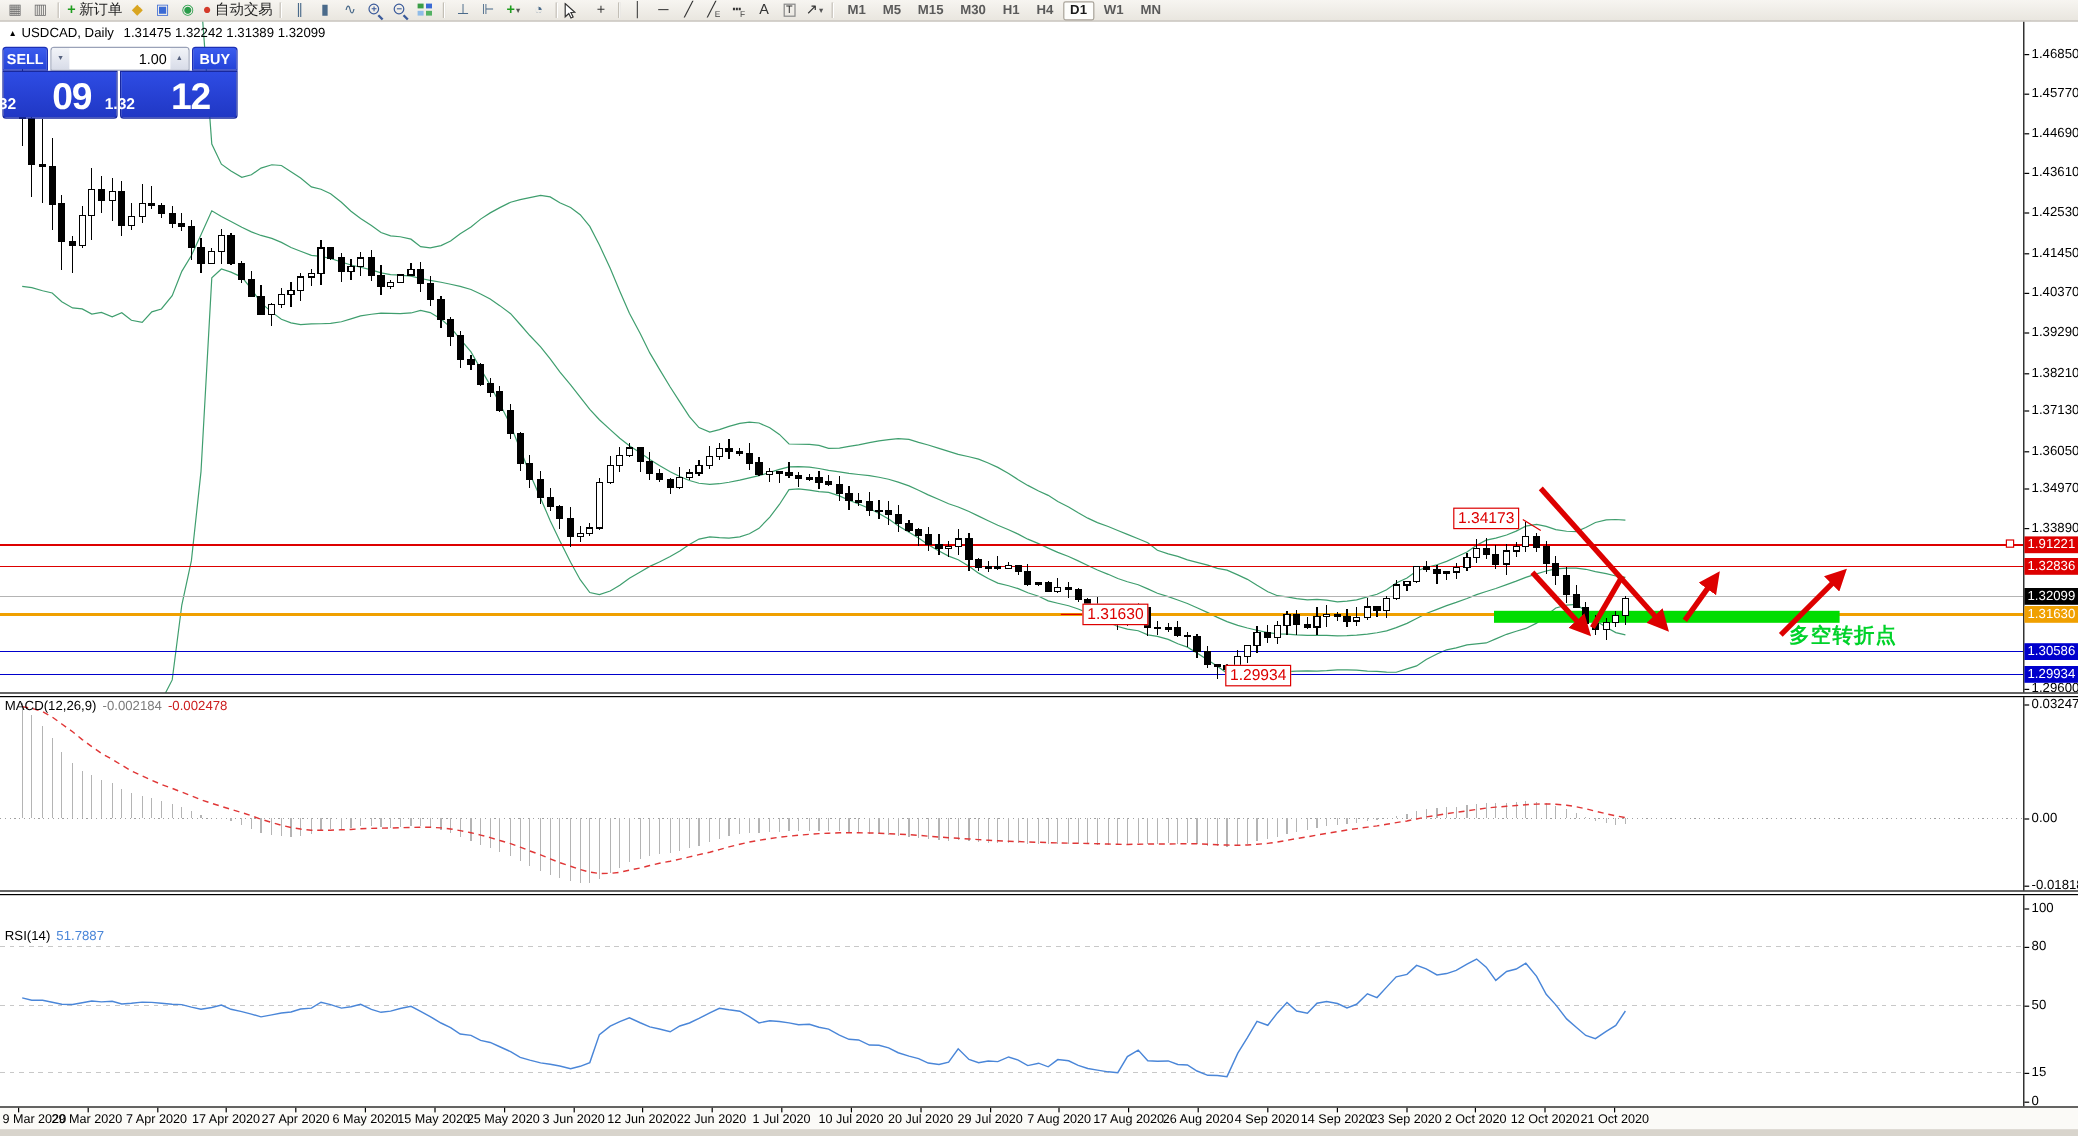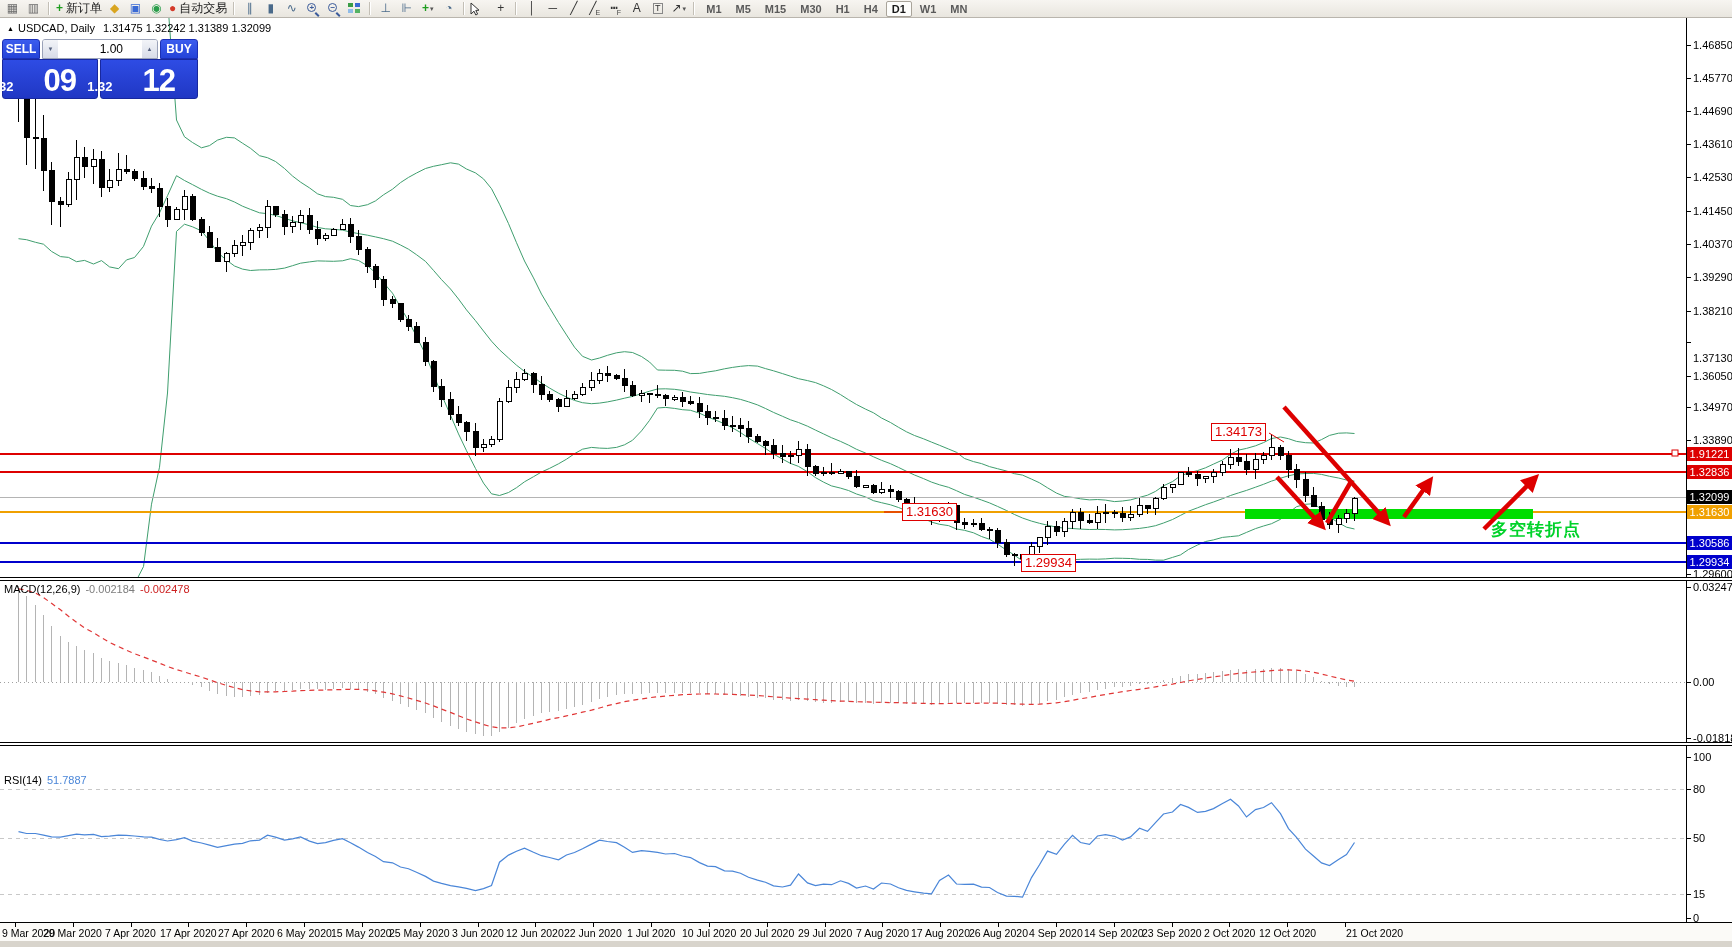--- a/index.html
+++ b/index.html
@@ -43,21 +43,21 @@
   #chart-title .ohlc{margin-left:8px;}
 
   
   #trade-panel{position:absolute;left:2px;top:39px;z-index:20;width:196px;}
   .tp-row1{display:flex;height:20px;}
   .tp-sell,.tp-buy{width:38px;border:1px solid #1b2fb4;background:linear-gradient(#3b5cee,#2443d8);
     color:#fff;font-size:12px;font-weight:bold;border-radius:3px 3px 0 0;padding:0;font-family:"Liberation Sans",sans-serif;}
   .tp-vol{flex:1;display:flex;background:#fff;border:1px solid #9aa2b8;border-radius:3px 3px 0 0;margin:0 2px;overflow:hidden;}
   .tp-spin{width:15px;border:none;background:linear-gradient(#f2f4f8,#d8dce8);color:#56627e;
     font-size:6px;padding:0;}
-  .tp-input{flex:1;border:none;outline:none;font-size:12px;text-align:right;padding:0 19px;min-width:10px;
+  .tp-input{flex:1;border:none;outline:none;font-size:12px;text-align:right;padding:0 3px;min-width:10px;
     font-family:"Liberation Sans",sans-serif;color:#000;}
   .tp-row2{display:flex;height:40px;}
   .tp-price{background:linear-gradient(#2e4ce4,#2037c4);border:1px solid #18289e;color:#fff;
     display:flex;align-items:flex-end;justify-content:center;padding-bottom:3px;border-radius:0 0 3px 3px;gap:28px;}
   .tp-price.sell{width:94px;margin-right:2px;}
   .tp-price.buy{width:96px;}
   .tp-pfx{font-size:13px;font-weight:bold;margin-right:2px;line-height:16px;}
   .tp-big{font-size:31px;font-weight:bold;line-height:28px;letter-spacing:-1px;}
   .tp-sup{font-size:14px;font-weight:bold;line-height:30px;align-self:flex-start;margin-top:2px;}
 
@@ -824,21 +824,21 @@
       <div class="dlabel" style="left: 1029px;">4 Sep 2020</div>
       <div class="dtick" style="left: 1114px;"></div>
       <div class="dlabel" style="left: 1084px;">14 Sep 2020</div>
       <div class="dtick" style="left: 1172px;"></div>
       <div class="dlabel" style="left: 1142px;">23 Sep 2020</div>
       <div class="dtick" style="left: 1229px;"></div>
       <div class="dlabel" style="left: 1204px;">2 Oct 2020</div>
       <div class="dtick" style="left: 1287px;"></div>
       <div class="dlabel" style="left: 1259px;">12 Oct 2020</div>
       <div class="dtick" style="left: 1345px;"></div>
-      <div class="dlabel" style="left: 1317px; margin-left: 29px;">21 Oct 2020</div>
+      <div class="dlabel" style="left: 1317px;">21 Oct 2020</div>
     </div>
   <div id="bottom-edge"></div>
 <div class="tickmark" style="top: 45px;"></div>
     <div class="ptick" style="top: 45px;">1.46850</div>
     <div class="tickmark" style="top: 78px;"></div>
     <div class="ptick" style="top: 78px;">1.45770</div>
     <div class="tickmark" style="top: 111px;"></div>
     <div class="ptick" style="top: 111px;">1.44690</div>
     <div class="tickmark" style="top: 144px;"></div>
     <div class="ptick" style="top: 144px;">1.43610</div>
@@ -846,21 +846,21 @@
     <div class="ptick" style="top: 177px;">1.42530</div>
     <div class="tickmark" style="top: 211px;"></div>
     <div class="ptick" style="top: 211px;">1.41450</div>
     <div class="tickmark" style="top: 244px;"></div>
     <div class="ptick" style="top: 244px;">1.40370</div>
     <div class="tickmark" style="top: 277px;"></div>
     <div class="ptick" style="top: 277px;">1.39290</div>
     <div class="tickmark" style="top: 311px;"></div>
     <div class="ptick" style="top: 311px;">1.38210</div>
     <div class="tickmark" style="top: 342px;"></div>
-    <div class="ptick" style="top: 358px;">1.37130</div>
+    <div class="ptick" style="top: 342px;">1.37130</div>
     <div class="tickmark" style="top: 376px;"></div>
     <div class="ptick" style="top: 376px;">1.36050</div>
     <div class="tickmark" style="top: 407px;"></div>
     <div class="ptick" style="top: 407px;">1.34970</div>
     <div class="tickmark" style="top: 440px;"></div>
     <div class="ptick" style="top: 440px;">1.33890</div>
     <div class="tickmark" style="top: 574px;"></div>
     <div class="ptick" style="top: 574px;">1.29600</div>
     <div class="badge" style="top: 447px; background: rgb(221, 0, 0);">1.91221</div>
     <div class="badge" style="top: 465px; background: rgb(221, 0, 0);">1.32836</div>

